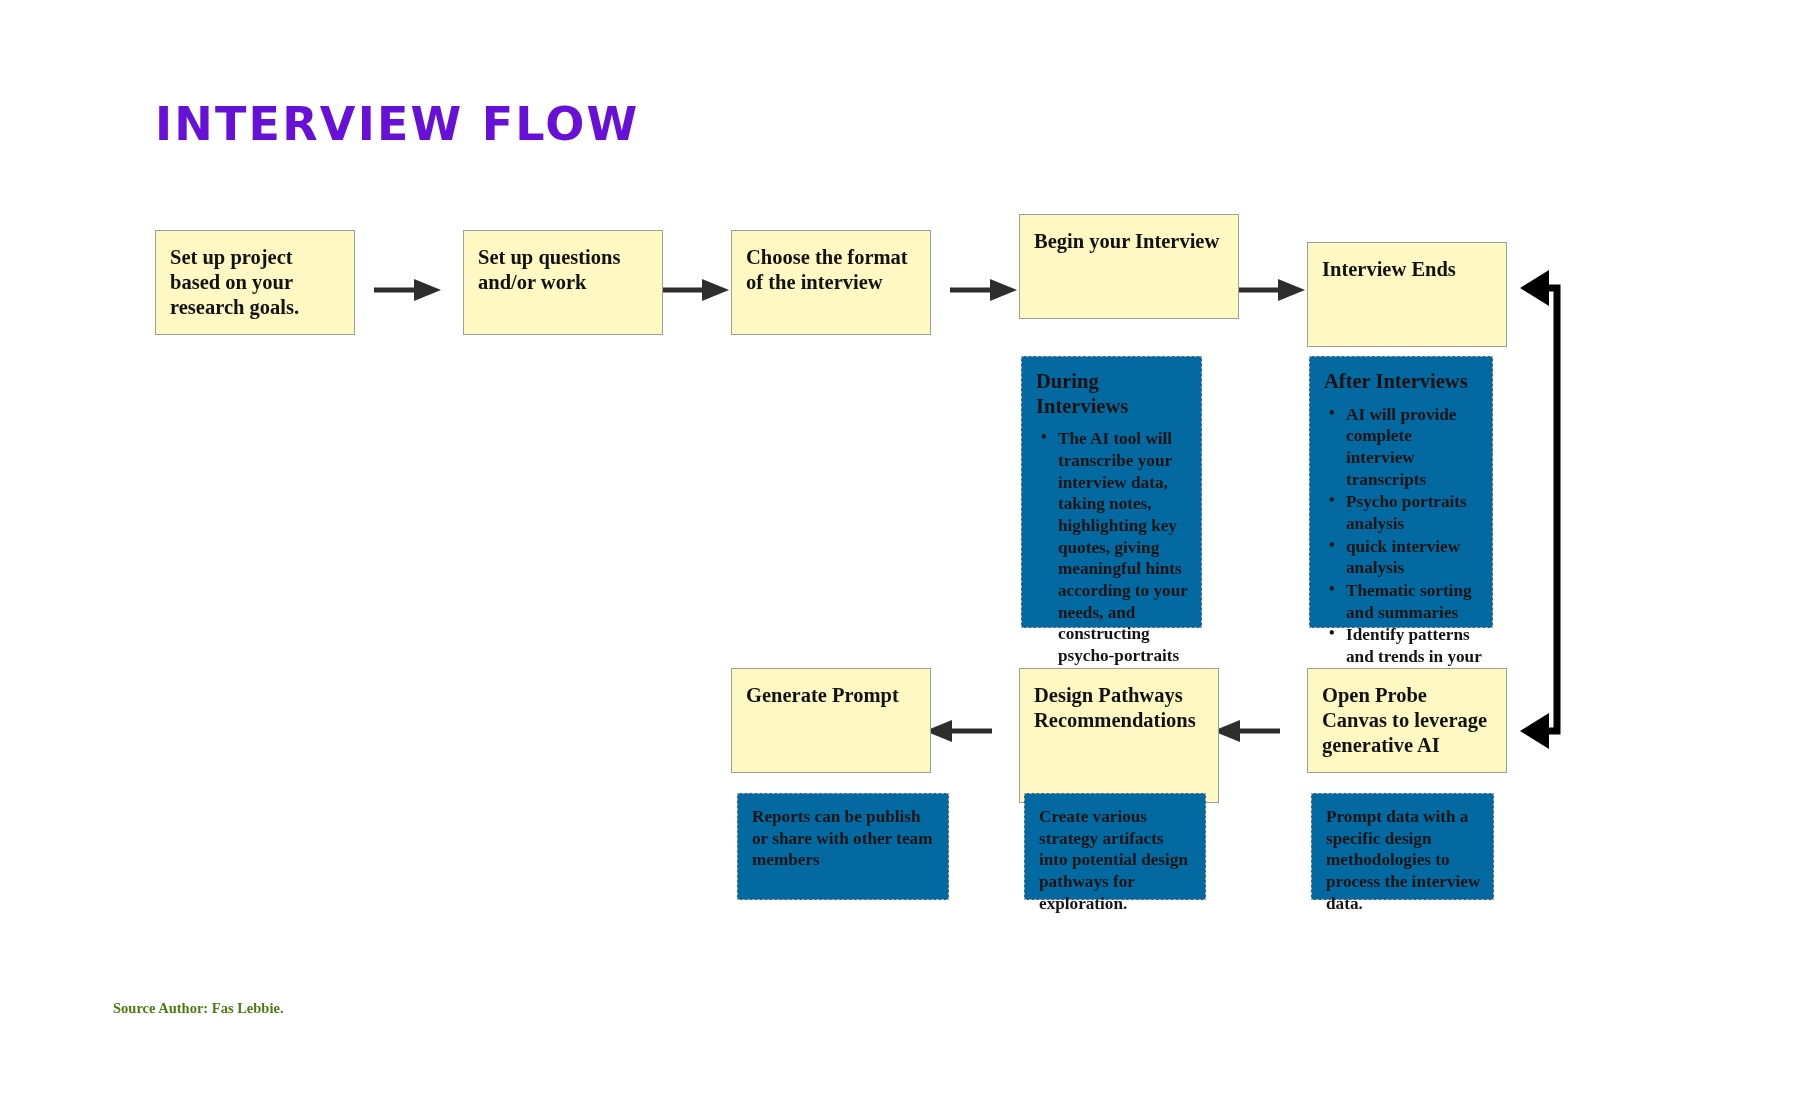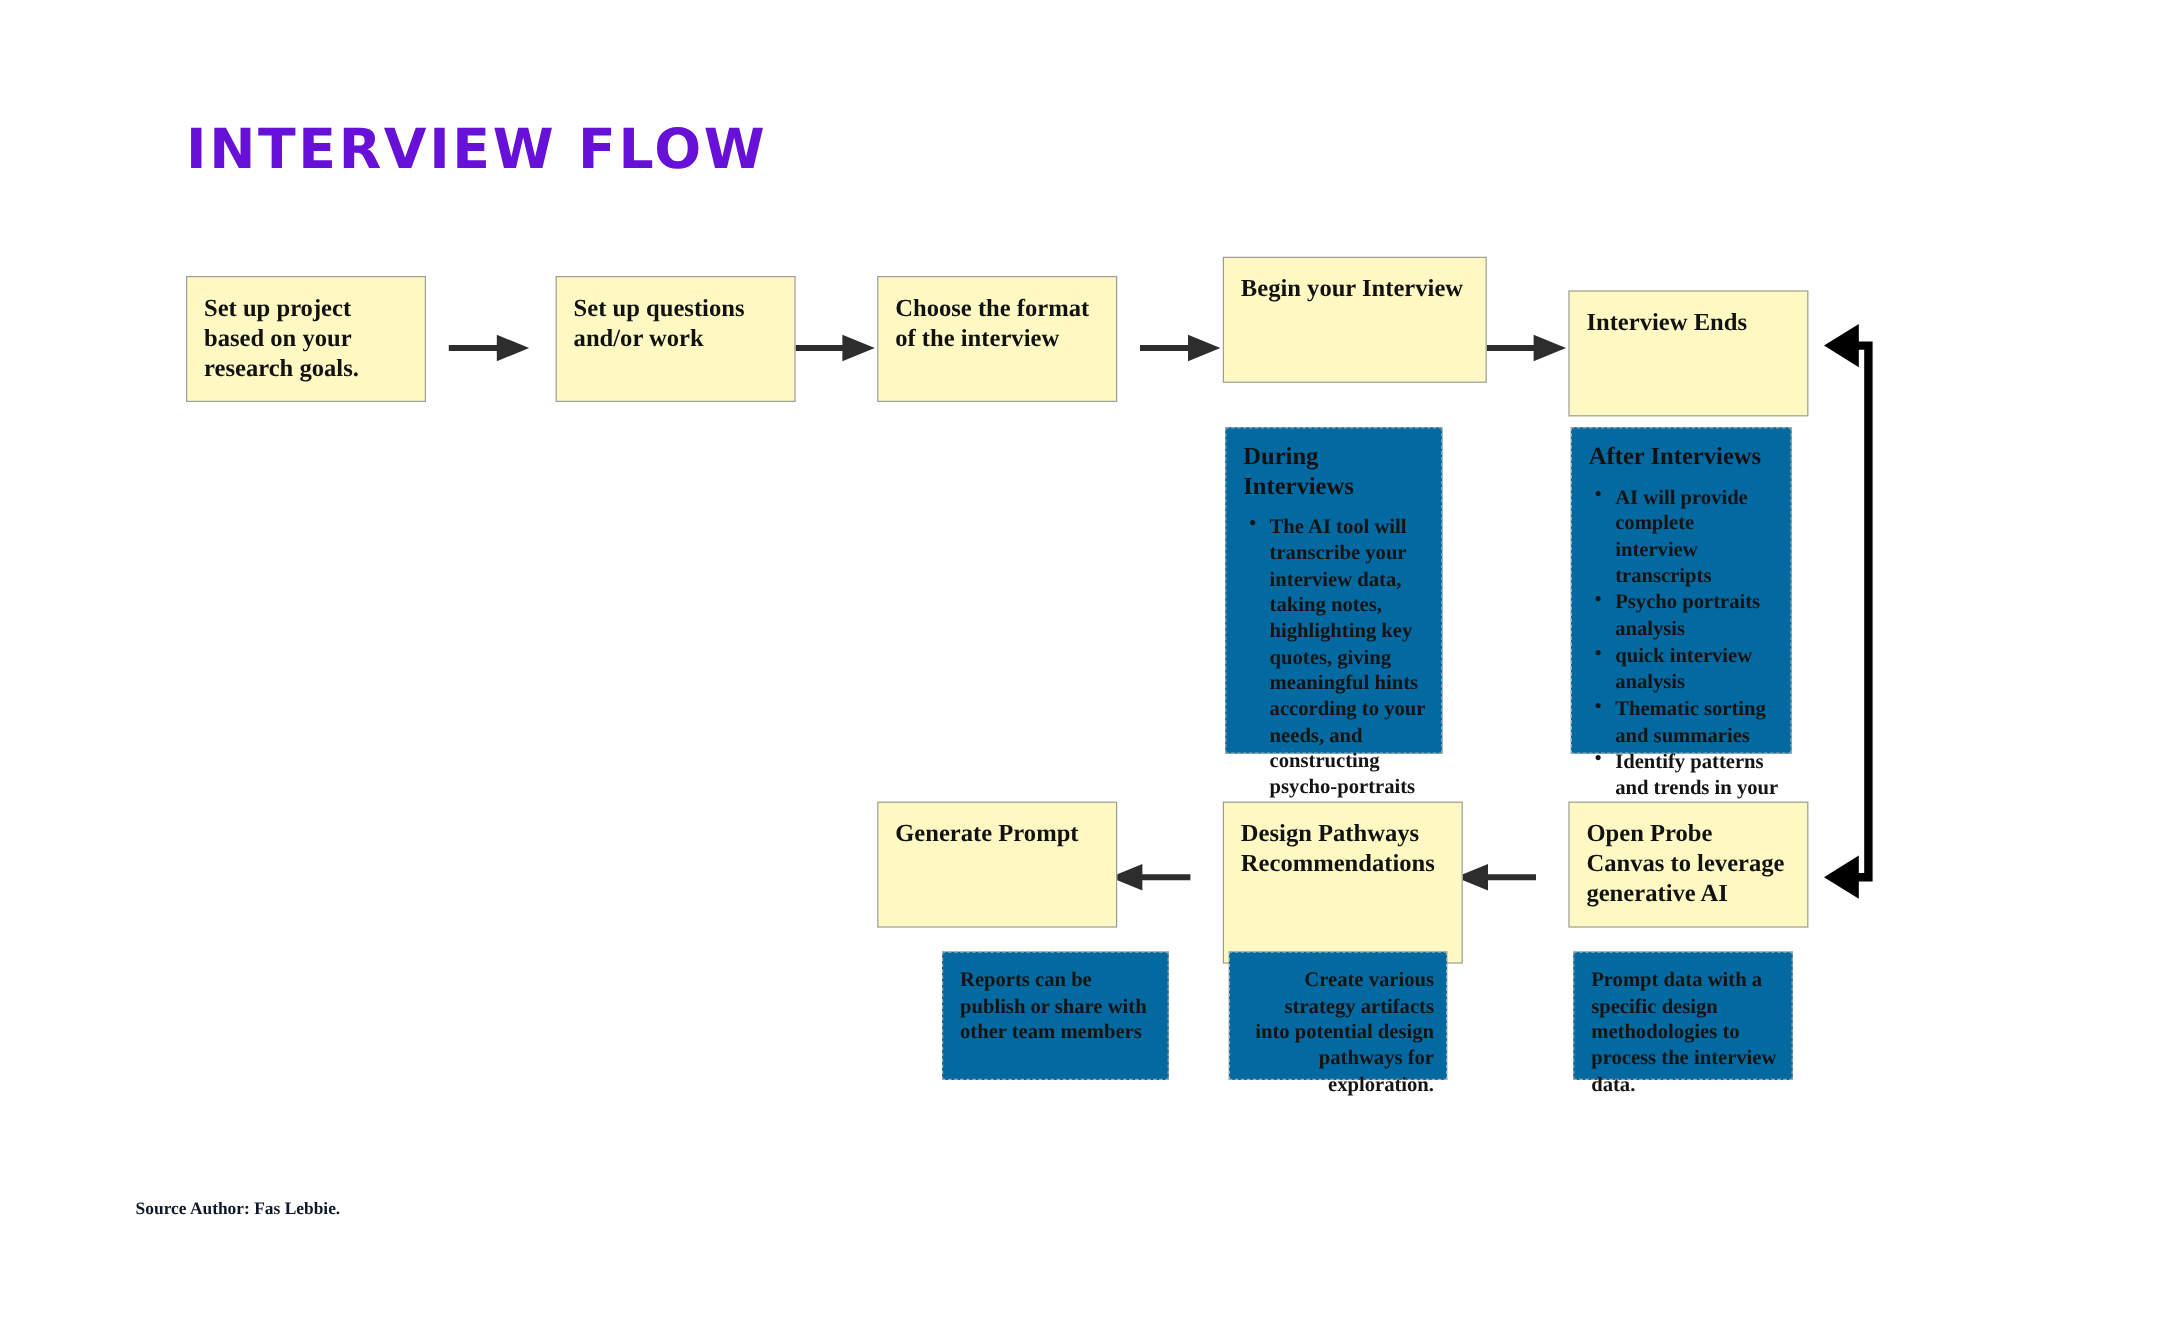--- a/index.html
+++ b/index.html
@@ -111,21 +111,21 @@
   }
 
   
   #source-note {
     position: absolute;
     left: 113px;
     top: 1000px;
     font-family: "Liberation Serif", "DejaVu Serif", serif;
     font-weight: 700;
     font-size: 14.5px;
-    color: #0f172a;
+    color: #4d7c0f;
     white-space: nowrap;
   }
 </style>
 </head>
 <body>
 
 <div id="canvas">
 
   <div id="page-title">INTERVIEW FLOW</div>
 
@@ -207,25 +207,25 @@
   </div>
 
   <div class="node" style="left:1019px; top:668px; width:200px; height:135px;">
     <div class="node-label">Design Pathways Recommendations</div>
   </div>
 
   <div class="node" style="left:1307px; top:668px; width:200px; height:105px;">
     <div class="node-label">Open Probe Canvas to leverage generative AI</div>
   </div>
 
-  <div class="note" style="left:737px; top:793px; width:189px; height:107px;margin-left:48px;">
+  <div class="note" style="left:737px; top:793px; width:212px; height:107px;">
     <div class="note-body">Reports can be publish or share with other team members</div>
   </div>
 
-  <div class="note" style="left:1024px; top:793px; width:182px; height:107px;text-align:right;">
+  <div class="note" style="left:1024px; top:793px; width:182px; height:107px;">
     <div class="note-body">Create various strategy artifacts into potential design pathways for exploration.</div>
   </div>
 
   <div class="note" style="left:1311px; top:793px; width:183px; height:107px;">
     <div class="note-body">Prompt data with a specific design methodologies to process the interview data.</div>
   </div>
 
   <div id="source-note">Source Author: Fas Lebbie.</div>
 
 </div>

